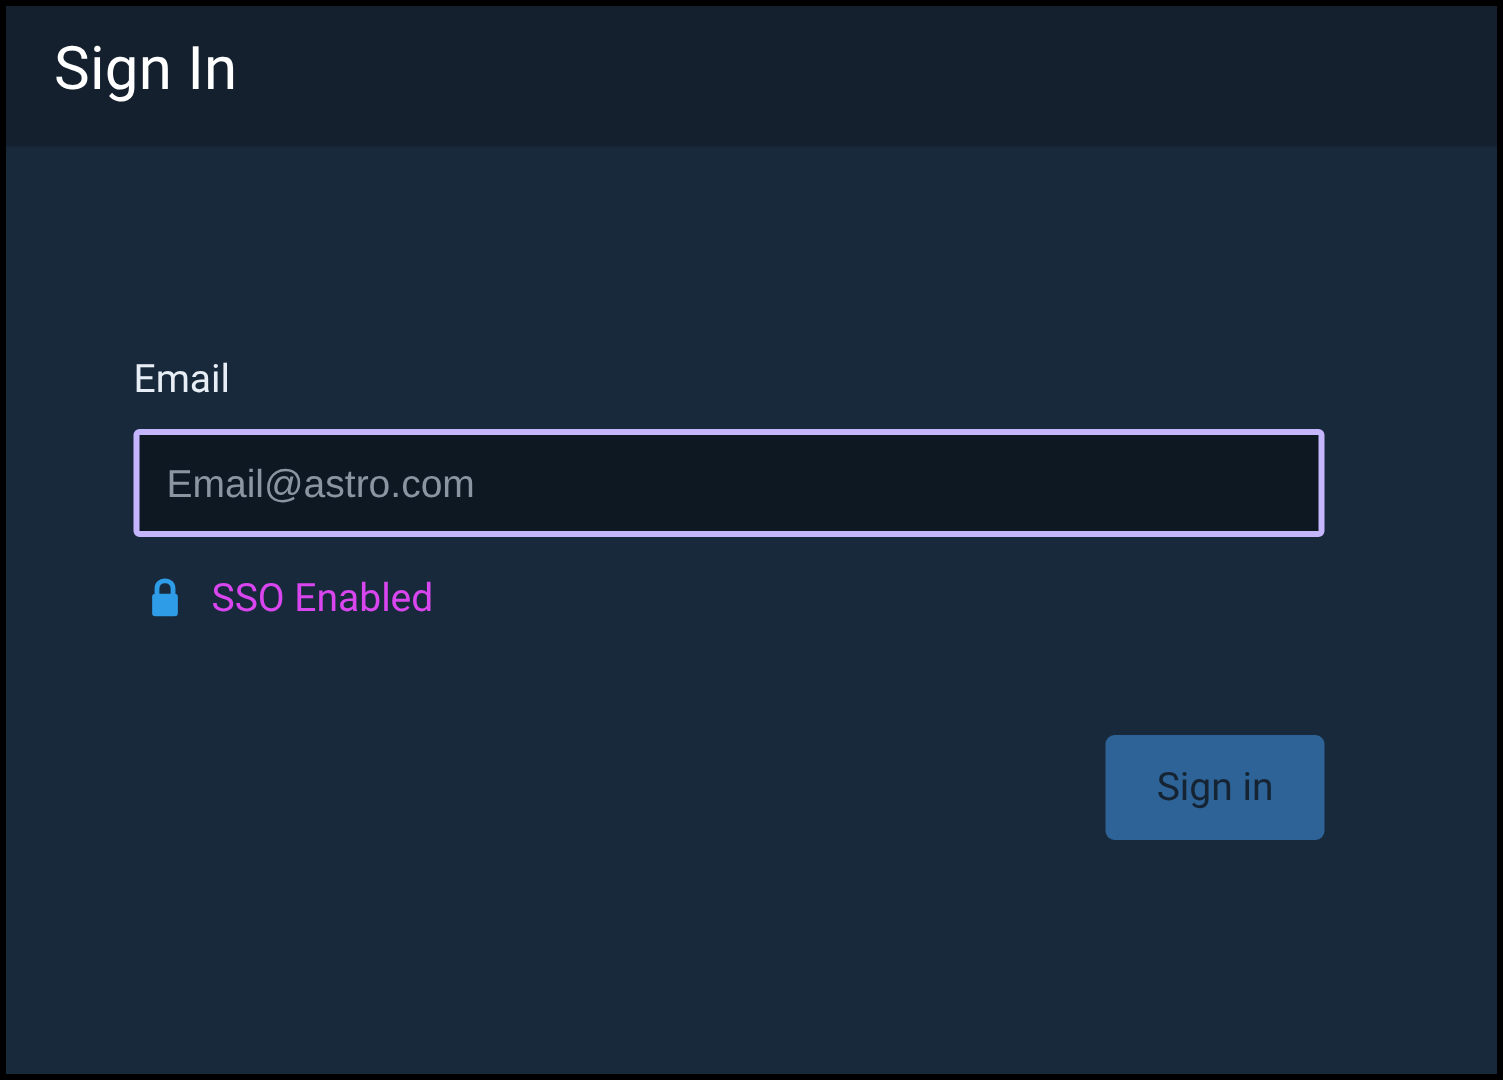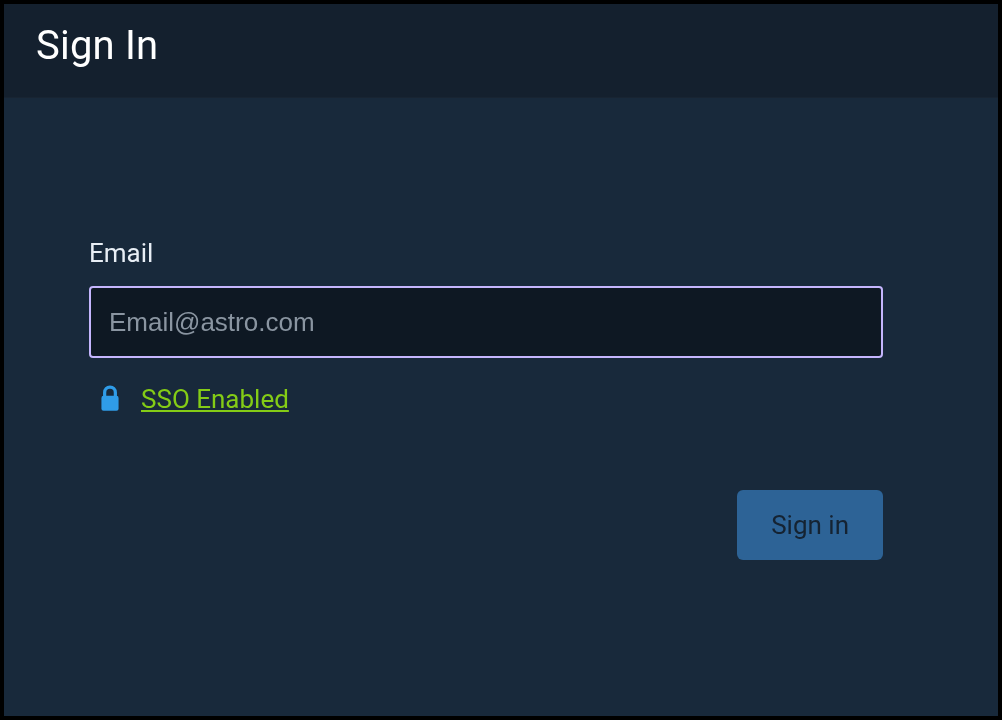--- a/index.html
+++ b/index.html
@@ -42,21 +42,21 @@
     .label {
       color: #e8eef5;
       font-size: 26px;
       font-weight: 400;
       margin-bottom: 18px;
     }
     .email-input {
       width: 100%;
       height: 72px;
       background: #0e1823;
-      border: 2px solid #c4b5fd;
+      border: 4px solid #c4b5fd;
       border-radius: 4px;
       color: #ffffff;
       font-size: 26px;
       padding: 0 18px;
       outline: none;
     }
     .email-input::placeholder {
       color: #8a95a1;
     }
     .sso-row {
@@ -65,24 +65,23 @@
       margin-top: 26px;
       padding-left: 8px;
     }
     .lock-icon {
       width: 26px;
       height: 30px;
       margin-right: 18px;
       flex-shrink: 0;
     }
     .sso-text {
-      color: #84cc16;
+      color: #d946ef;
       font-size: 26px;
       font-weight: 400;
-      text-decoration: underline;
     }
     .button-row {
       display: flex;
       justify-content: flex-end;
       margin-top: 76px;
       padding-right: 0;
     }
     .signin-btn {
       background: #2d6396;
       color: #152332;

